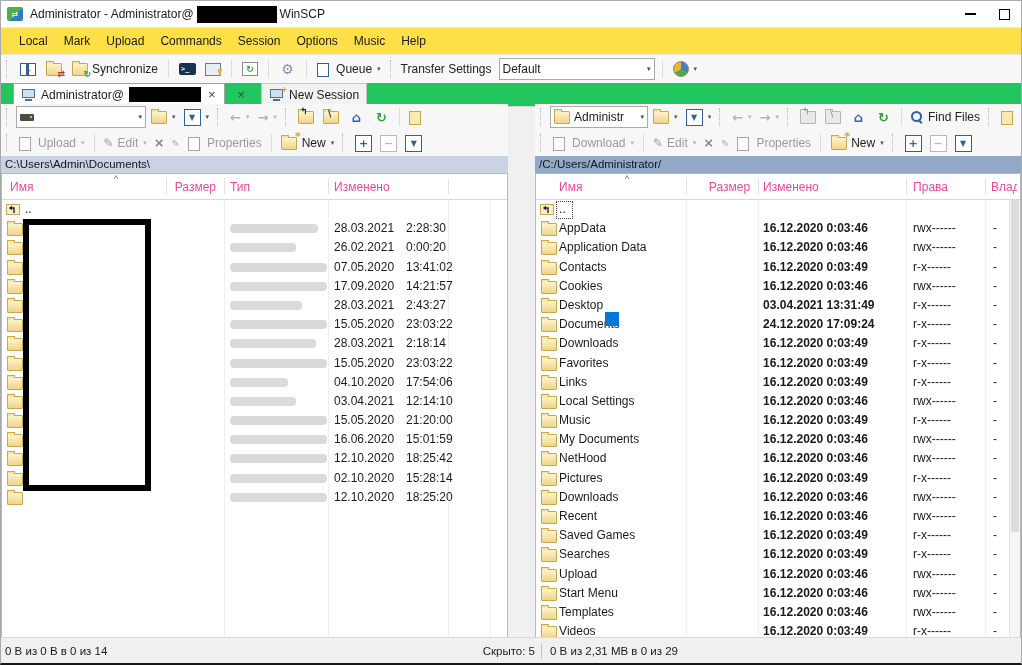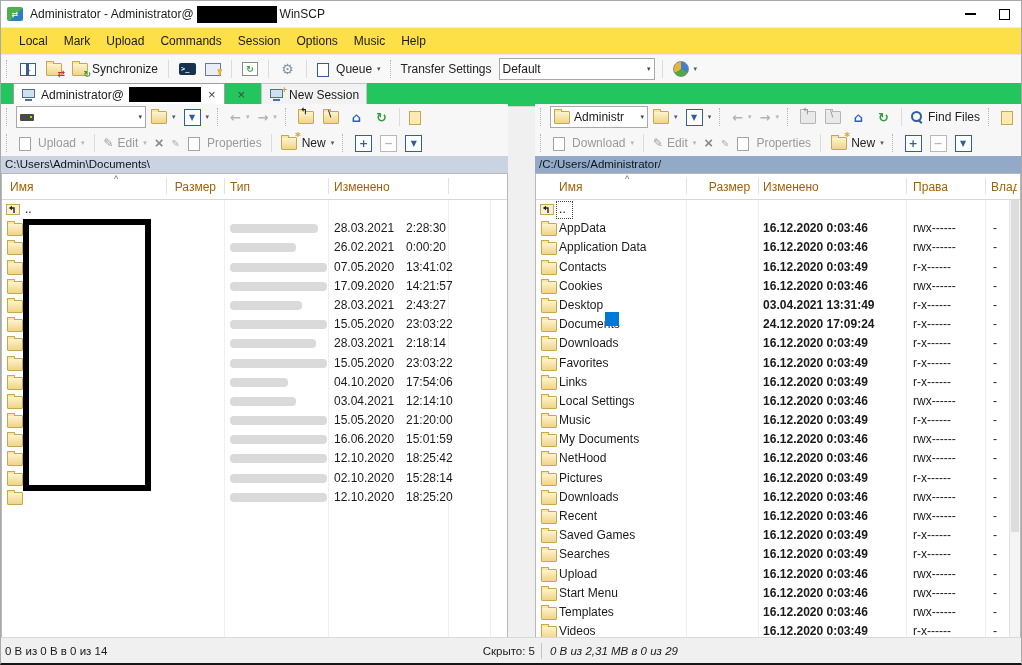--- a/index.html
+++ b/index.html
@@ -88,21 +88,21 @@
   .col{display:flex;flex-direction:column;}
   .colL{width:511px;}
   .colgap{width:27px;}
   .colR{flex:1;}
   .ptb{height:26px;background:#f7f7f7;display:flex;align-items:center;padding:0 2px;gap:2px;}
   .pathbar{height:17px;line-height:17px;font-size:11.5px;padding-left:4px;color:#10151c;}
   .pathL{background:#c9d3e1;}
   .pathR{background:#92a9c7;}
   .pbody{flex:1;display:flex;flex-direction:column;border:1px solid #b8b8b8;background:#fff;min-height:0;}
   .phead{height:25px;position:relative;border-bottom:1px solid #d8d8d8;background:#fff;flex:none;}
-  .hc{position:absolute;top:6px;color:#a16207;white-space:nowrap;overflow:hidden;}
+  .hc{position:absolute;top:6px;color:#ec4899;white-space:nowrap;overflow:hidden;}
   .hc.hr{text-align:right;}
   .sortmark{position:absolute;top:0px;font-size:9px;color:#666;}
   .hdl{position:absolute;top:4px;height:16px;width:1px;background:#e2e2e2;}
   .plist{flex:1;position:relative;overflow:hidden;background:#fff;}
   .vl{position:absolute;top:0;bottom:0;width:1px;background:#efefef;}
   .lrow{position:relative;height:19.2px;line-height:19.2px;}
   .lrow .fold{position:absolute;left:5px;top:4px;}
   .smudge{position:absolute;left:228px;top:5px;height:9px;background:#dadada;border-radius:4px;}
   .ldate{position:absolute;left:332px;}
   .ltime{position:absolute;left:404px;}
@@ -118,21 +118,21 @@
   .artifact{position:absolute;left:69px;top:112px;width:14px;height:14px;background:#0078d7;z-index:4;}
   .rsb{position:absolute;right:0;top:0;bottom:0;width:10px;background:#f5f5f5;border-left:1px solid #e3e3e3;}
   .rsb-thumb{position:absolute;left:1px;right:1px;top:0;height:76%;background:#dcdcdc;}
   .vladclip{width:26px;}
   
   .statusbar{position:absolute;left:0;right:0;bottom:0;height:25px;background:#f0f0f0;border-top:1px solid #d9d9d9;
              display:flex;align-items:center;font-size:11.5px;}
   .sp1{flex:0 0 446px;padding-left:4px;}
   .sp2{flex:0 0 84px;text-align:right;padding-right:6px;}
   .sdiv{width:1px;height:16px;background:#c5c5c5;}
-  .sp3{padding-left:8px;font-style:italic;}
+  .sp3{padding-left:8px;}
 </style>
 </head>
 <body>
 
 <div class="win">
 
   <div class="titlebar">
     <span class="appico">⇄</span>
     <span class="ttl">Administrator - Administrator@</span>
     <span class="redact-t"></span>

